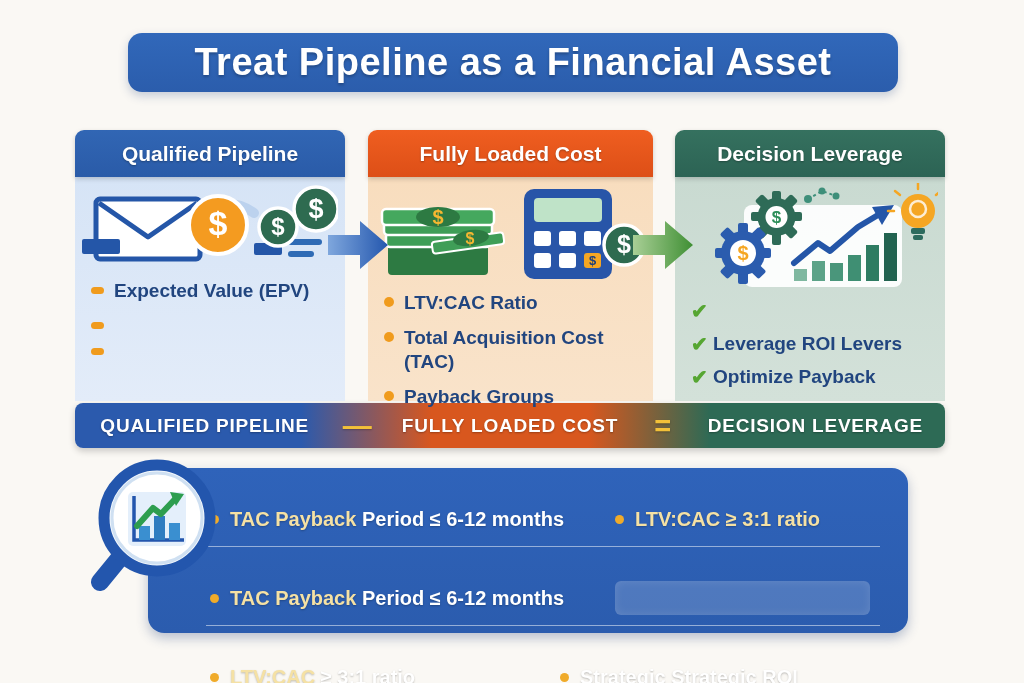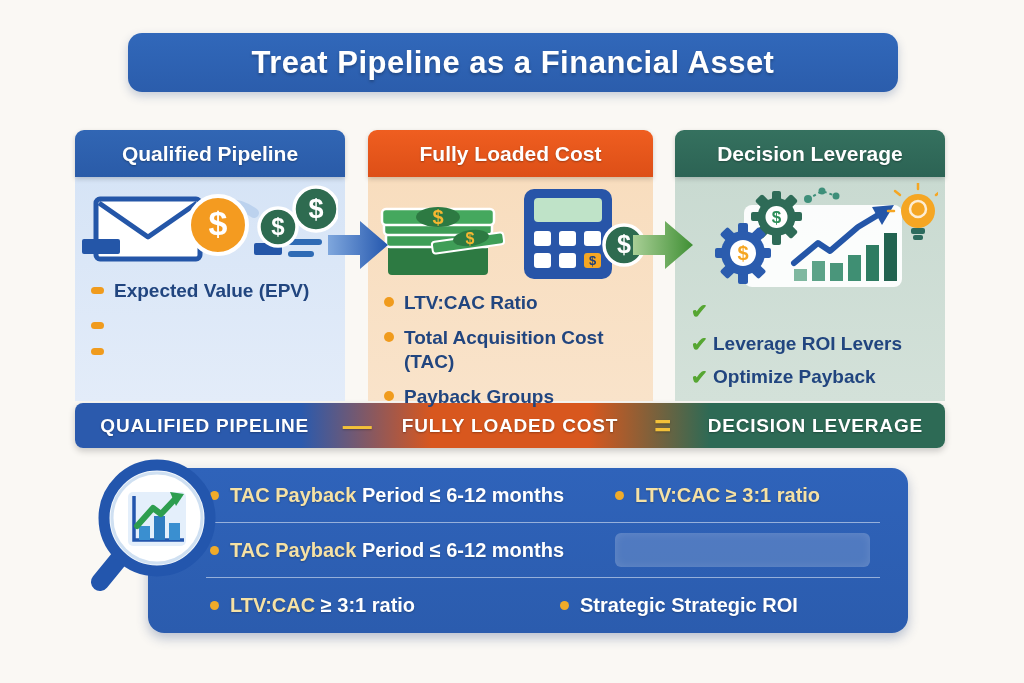--- a/index.html
+++ b/index.html
@@ -9,21 +9,21 @@
     font-family:"Liberation Sans", sans-serif;
   }
   
   .title-banner{
     position:absolute; left:128px; top:33px; width:770px; height:59px;
     background:linear-gradient(180deg,#3168ba,#2b5dac);
     border-radius:14px; display:flex; align-items:center; justify-content:center;
     box-shadow:0 4px 10px rgba(40,70,130,.25);
   }
   .title-banner span{
-    color:#fff; font-size:31px; font-weight:700; letter-spacing:.5px;
+    color:#fff; font-size:38px; font-weight:700; letter-spacing:.5px;
     text-shadow:0 2px 3px rgba(0,0,0,.25);
   }
   
   .column{position:absolute; top:130px; border-radius:9px 9px 0 0;}
   .c1{left:75px;  width:270px;}
   .c2{left:368px; width:285px;}
   .c3{left:675px; width:270px;}
   .col-header{
     height:47px; border-radius:9px 9px 0 0;
     display:flex; align-items:center; justify-content:center;
@@ -67,21 +67,21 @@
   .band-op{
     width:46px; text-align:center; color:#f2c139; font-size:29px; font-weight:900;
     text-shadow:0 1px 2px rgba(0,0,0,.25); line-height:40px;
   }
   
   .summary-panel{
     position:absolute; left:148px; top:468px; width:760px; height:165px;
     background:linear-gradient(180deg,#2f63ba,#2b5cae);
     border-radius:16px; box-shadow:0 5px 12px rgba(30,60,120,.3);
   }
-  .sum-row{display:flex; align-items:center; height:54px; padding-left:62px; padding-right:24px;}
+  .sum-row{display:flex; align-items:center; height:54px; padding-left:62px; padding-right:24px;margin-top:24px;}
   .sum-sep{height:1px; background:rgba(255,255,255,.5); margin:0 28px 0 58px;}
   .sum-item{display:flex; align-items:center;}
   .sum-left{width:405px; flex:0 0 auto;}
   .row3 .sum-left{width:350px;}
   .sum-bullet{flex:0 0 9px; height:9px; border-radius:50%; background:#f0ab2a; margin-right:11px;}
   .sum-text{font-size:20px; font-weight:700; color:#fff; text-shadow:0 1px 2px rgba(0,0,0,.25); white-space:nowrap;}
   .sum-text .hl{color:#f5e1a4;}
   .sum-text .hl:empty, .sum-text .rest:empty{display:none;}
   .blur-patch{
     width:255px; height:34px; border-radius:6px;

